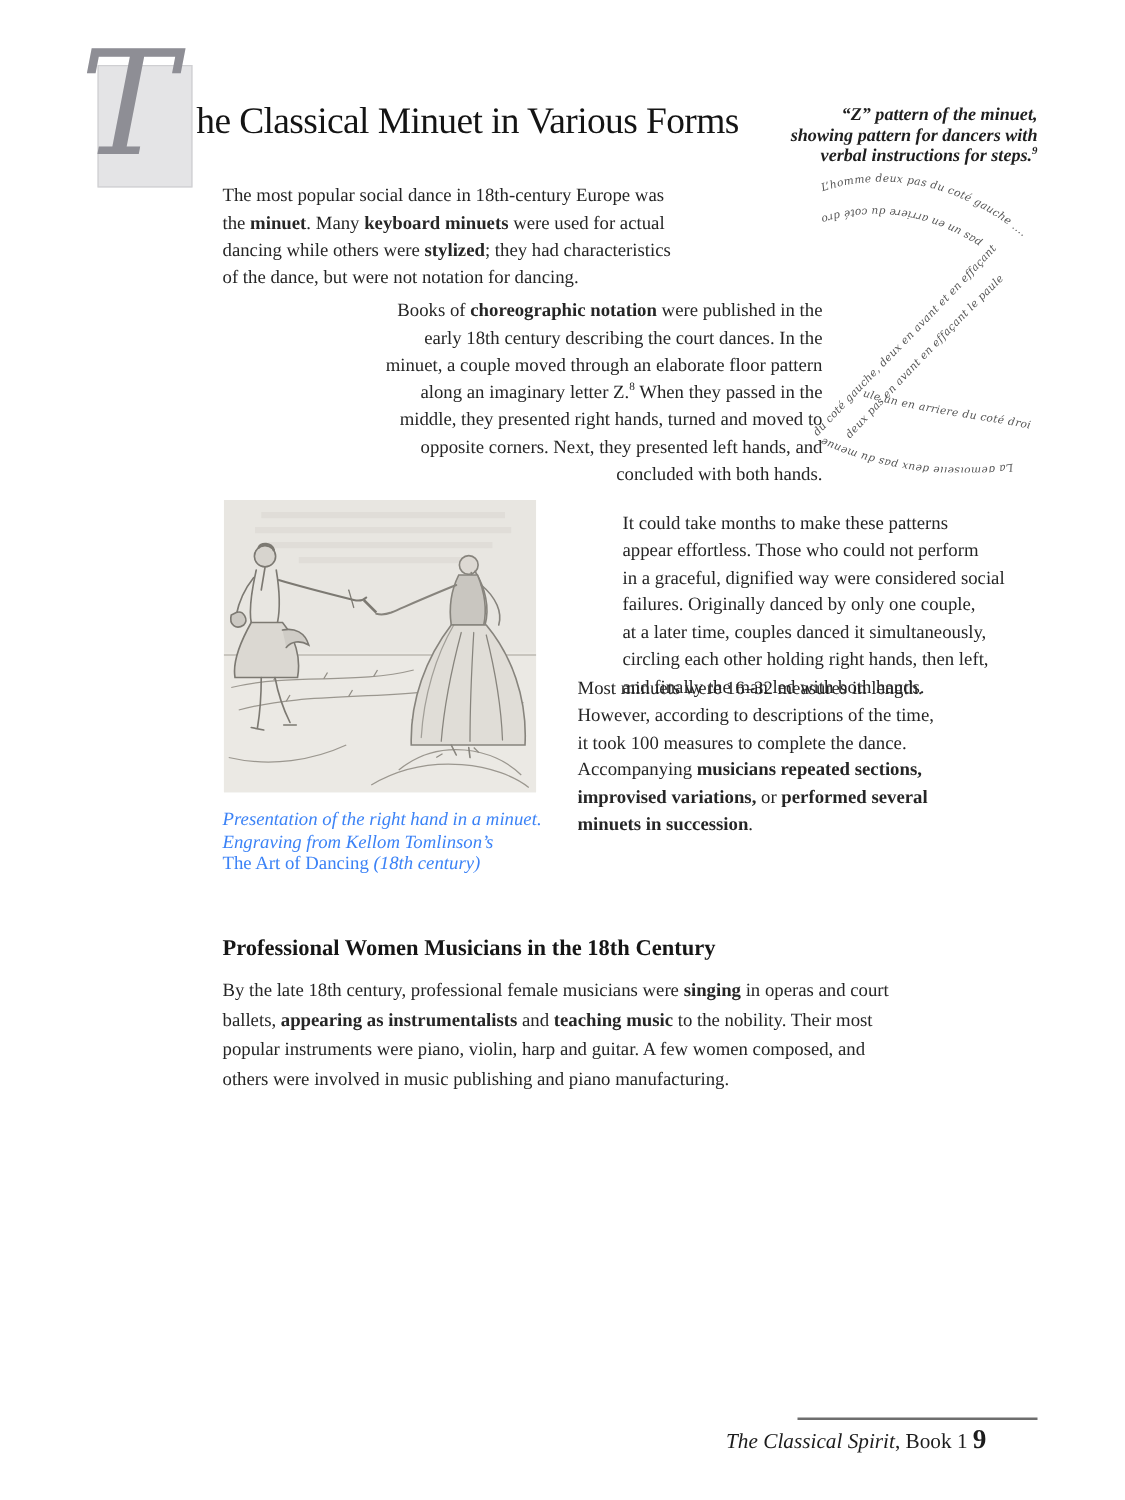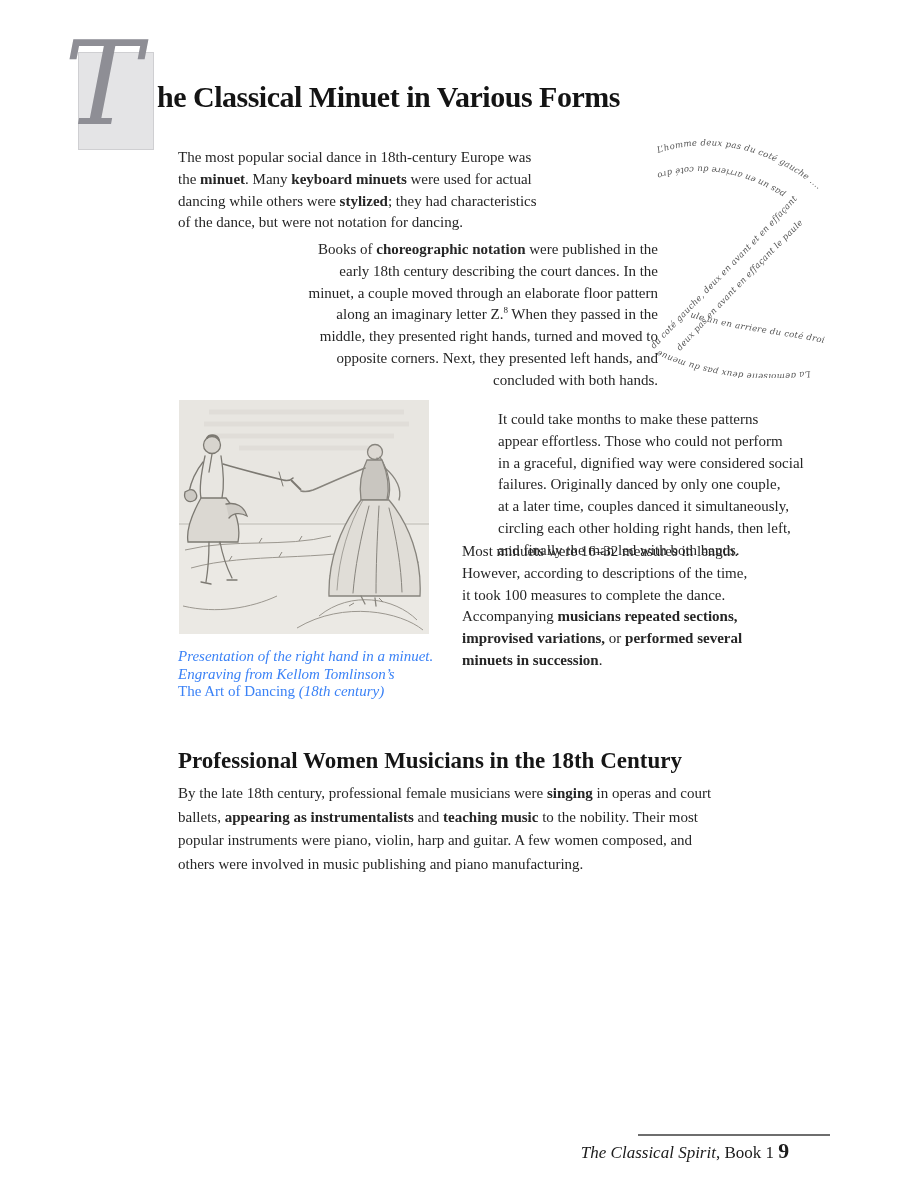--- a/index.html
+++ b/index.html
@@ -1,38 +1,38 @@
 <!DOCTYPE html>
 <html><head>
 <meta charset="utf-8">
 <style>
   html,body{margin:0;padding:0;}
   body{width:900px;height:1200px;background:#ffffff;font-family:"Liberation Serif",serif;color:#262626;}
   .page{position:relative;width:900px;height:1200px;overflow:hidden;background:#fff;}
 
   .chapter-square{position:absolute;left:78px;top:52px;width:74px;height:96px;background:#e4e4e6;border:1px solid #cfcfd2;}
   .drop-cap{position:absolute;left:64px;top:26px;font-family:"DejaVu Serif",serif;font-style:italic;font-size:116px;line-height:1;color:#8e8e95;}
-  .page-title{position:absolute;left:157px;top:80px;margin:0;font-size:30px;font-weight:bold;letter-spacing:-0.5px;color:#141414;white-space:nowrap;}
+  .page-title{position:absolute;left:157px;top:80px;margin:0;font-size:30px;font-weight:normal;letter-spacing:-0.5px;color:#141414;white-space:nowrap;}
 
   .z-caption{position:absolute;left:580px;top:84px;width:250px;text-align:right;font-style:italic;font-weight:600;font-size:14.5px;line-height:16.5px;color:#1f1f1f;white-space:pre-line;}
 
   .z-figure{position:absolute;left:646px;top:133px;width:205px;height:245px;}
   .zt text{font-family:"DejaVu Serif",serif;font-style:italic;font-size:8.5px;fill:#555;letter-spacing:.3px;}
 
   .body-text{margin:0;font-size:15px;line-height:21.8px;white-space:pre-line;}
   .para1{position:absolute;left:178px;top:147px;width:475px;}
   .para2{position:absolute;left:178px;top:239px;width:480px;text-align:right;}
 
   .engraving{position:absolute;left:179px;top:400px;width:250px;height:234px;}
   .engraving-caption{position:absolute;left:178px;top:648px;width:300px;font-size:15px;line-height:17.5px;white-space:pre-line;color:#3b82f6;}
 
   .rpara1{position:absolute;left:462px;top:409px;width:360px;margin-left:36px;}
   .rpara2{position:absolute;left:462px;top:541px;width:360px;}
 
-  .section-heading{position:absolute;left:178px;top:748px;margin:0;font-size:23px;font-weight:bold;color:#161616;white-space:nowrap;}
+  .section-heading{position:absolute;left:178px;top:748px;margin:0;font-size:18px;font-weight:bold;color:#161616;white-space:nowrap;}
   .women-para{position:absolute;left:178px;top:782px;width:652px;line-height:23.5px;}
 
   .footnotes{position:absolute;left:178px;top:1048px;width:660px;font-size:16.5px;line-height:21.5px;}
   .footnotes p{margin:0;}
 
   .footer-rule{position:absolute;left:638px;top:1134px;width:192px;height:2px;background:#6e6e6e;}
   .page-footer{position:absolute;left:540px;top:1139px;width:290px;text-align:center;font-size:17px;color:#1c1c1c;}
 
   .b{font-weight:bold;}
   .i{font-style:italic;}
@@ -42,20 +42,23 @@
 </style>
 </head>
 <body>
 
 <div class="page">
 
   <div class="chapter-square"></div>
   <div class="drop-cap">T</div>
   <h1 class="page-title">he Classical Minuet in Various Forms</h1>
 
+  <div class="z-caption"><span>“Z” pattern of the minuet,
+showing pattern for dancers with
+verbal instructions for steps.</span><sup>9</sup></div>
 
   <svg class="z-figure" viewBox="0 0 205 245" aria-hidden="true">
     <defs>
       <path id="zp-top" d="M12,20 C60,4 120,12 172,56" fill="none"></path>
       <path id="zp-top-rev" d="M140,60 C96,32 52,28 12,40" fill="none"></path>
       <path id="zp-diag-outer" d="M8,216 C58,162 118,104 162,54" fill="none"></path>
       <path id="zp-diag-inner" d="M34,218 C82,166 132,114 176,72" fill="none"></path>
       <path id="zp-bottom" d="M44,184 C92,198 140,202 178,210" fill="none"></path>
       <path id="zp-bottom-rev" d="M164,238 C112,246 58,238 14,218" fill="none"></path>
     </defs>

